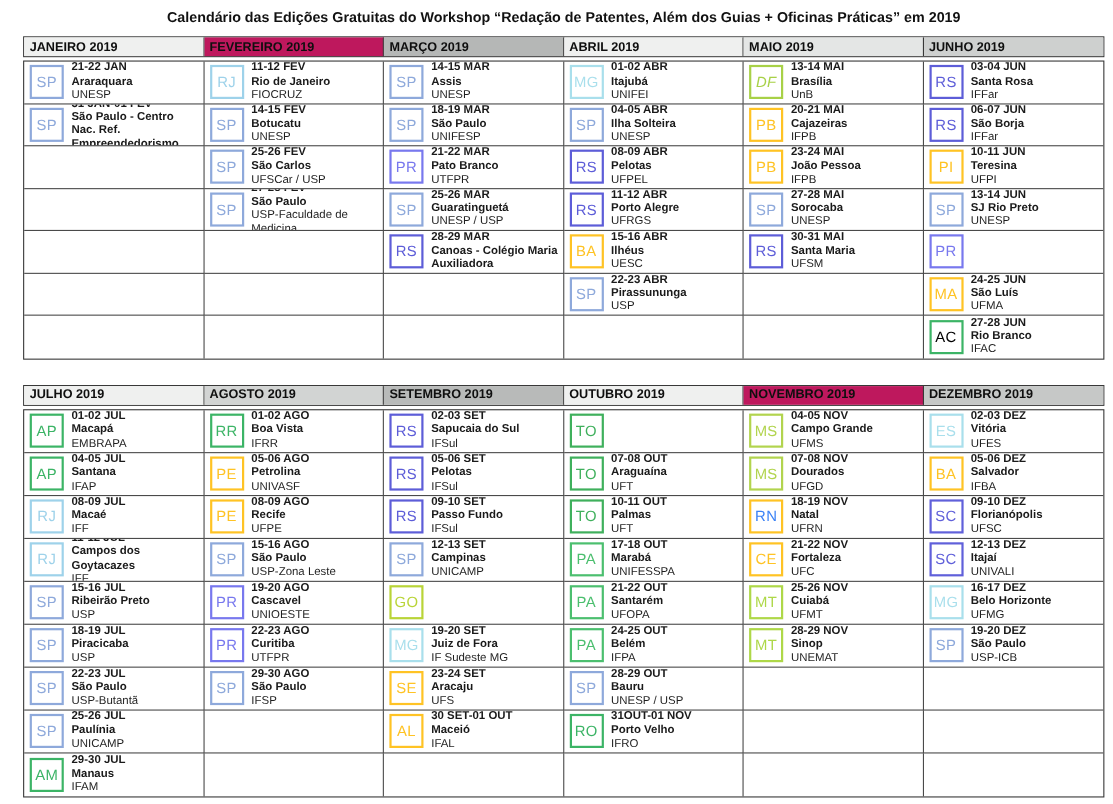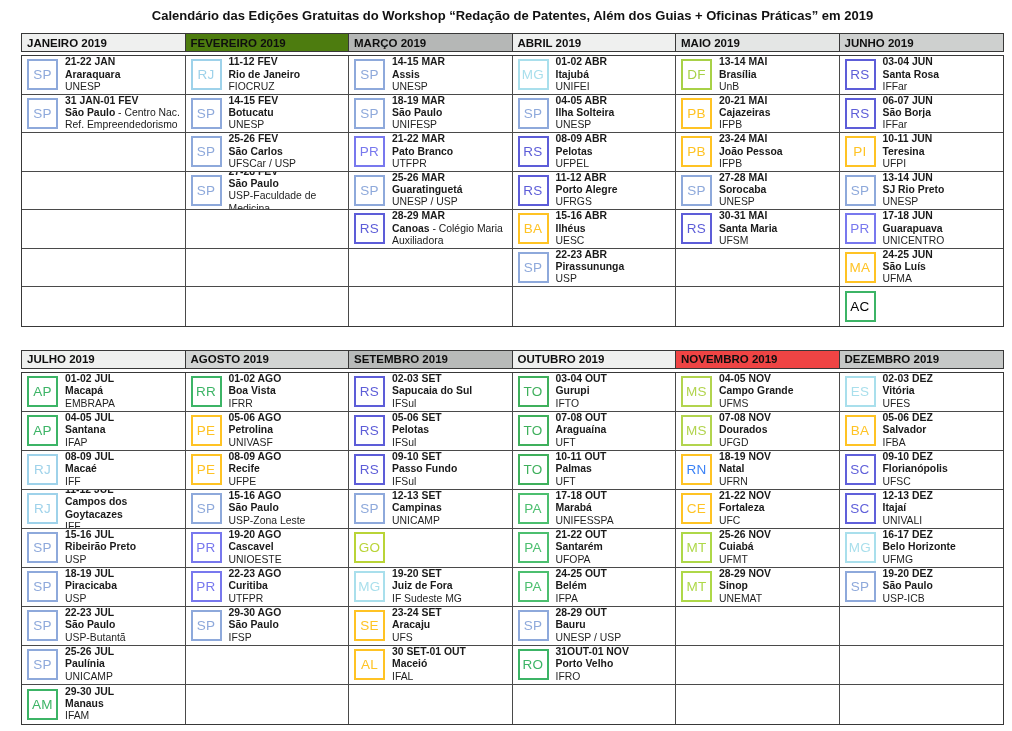--- a/index.html
+++ b/index.html
@@ -38,33 +38,33 @@
   .cell:nth-last-child(-n+6){border-bottom:none;}
   .badge{
     width:27px;height:27px;min-width:27px;background:#fff;
     border:2px solid;box-sizing:content-box;
     display:flex;align-items:center;justify-content:center;
     font-size:13.5px;font-weight:400;margin-right:7px;letter-spacing:0.3px;
   }
   .txt{flex:1;min-width:0;}
   .dates{font-weight:700;font-size:10.4px;line-height:1.18;white-space:nowrap;}
   .city{font-weight:700;font-size:10.4px;line-height:1.18;}
-  .extra{font-weight:400;}
+  .extra{font-weight:700;}
   .inst{font-weight:400;font-size:10.4px;line-height:1.18;color:#1f1f1f;}
 </style>
 </head>
 <body>
 
 <div class="page">
   <div class="title">Calendário das Edições Gratuitas do Workshop “Redação de Patentes, Além dos Guias + Oficinas Práticas” em 2019</div>
 
   <section class="half">
     <div class="mheads">
         <div class="mhead" style="background: rgb(239, 240, 239);">JANEIRO 2019</div>
-        <div class="mhead" style="background: #4d7c0f;">FEVEREIRO 2019</div>
+        <div class="mhead" style="background: #be185d;">FEVEREIRO 2019</div>
         <div class="mhead" style="background: rgb(181, 183, 182);">MARÇO 2019</div>
         <div class="mhead" style="background: rgb(239, 240, 239);">ABRIL 2019</div>
         <div class="mhead" style="background: rgb(228, 230, 229);">MAIO 2019</div>
         <div class="mhead" style="background: rgb(206, 208, 207);">JUNHO 2019</div>
       </div>
     <div class="mbody" style="grid-auto-rows: 38.5px;">
         <div class="cell">
           <div class="badge" style="border-color: rgb(142, 169, 219); color: rgb(142, 169, 219);">SP</div>
           <div class="txt">
             <div class="dates">21-22 JAN</div>
@@ -90,21 +90,21 @@
         </div>
         <div class="cell">
           <div class="badge" style="border-color: rgb(169, 223, 236); color: rgb(169, 223, 236);">MG</div>
           <div class="txt">
             <div class="dates">01-02 ABR</div>
             <div class="city">Itajubá</div>
             <div class="inst">UNIFEI</div>
           </div>
         </div>
         <div class="cell">
-          <div class="badge" style="border-color: rgb(168, 209, 71); color: rgb(168, 209, 71);">DF</div>
+          <div class="badge" style="border-color: rgb(168, 209, 71); color: rgb(168, 209, 71); font-style: italic;">DF</div>
           <div class="txt">
             <div class="dates">13-14 MAI</div>
             <div class="city">Brasília</div>
             <div class="inst">UnB</div>
           </div>
         </div>
         <div class="cell">
           <div class="badge" style="border-color: rgb(93, 93, 216); color: rgb(93, 93, 216);">RS</div>
           <div class="txt">
             <div class="dates">03-04 JUN</div>
@@ -261,25 +261,20 @@
         <div class="cell">
           <div class="badge" style="border-color: rgb(93, 93, 216); color: rgb(93, 93, 216);">RS</div>
           <div class="txt">
             <div class="dates">30-31 MAI</div>
             <div class="city">Santa Maria</div>
             <div class="inst">UFSM</div>
           </div>
         </div>
         <div class="cell">
           <div class="badge" style="border-color: rgb(120, 120, 238); color: rgb(120, 120, 238);">PR</div>
-          <div class="txt">
-            <div class="dates">17-18 JUN</div>
-            <div class="city">Guarapuava</div>
-            <div class="inst">UNICENTRO</div>
-          </div>
         </div>
         <div class="cell"></div>
         <div class="cell"></div>
         <div class="cell"></div>
         <div class="cell">
           <div class="badge" style="border-color: rgb(142, 169, 219); color: rgb(142, 169, 219);">SP</div>
           <div class="txt">
             <div class="dates">22-23 ABR</div>
             <div class="city">Pirassununga</div>
             <div class="inst">USP</div>
@@ -294,31 +289,36 @@
             <div class="inst">UFMA</div>
           </div>
         </div>
         <div class="cell"></div>
         <div class="cell"></div>
         <div class="cell"></div>
         <div class="cell"></div>
         <div class="cell"></div>
         <div class="cell">
           <div class="badge" style="border-color: rgb(60, 180, 102); color: #000000;">AC</div>
+          <div class="txt">
+            <div class="dates">27-28 JUN</div>
+            <div class="city">Rio Branco</div>
+            <div class="inst">IFAC</div>
+          </div>
         </div>
       </div>
   </section>
 
   <section class="half">
     <div class="mheads">
         <div class="mhead" style="background: rgb(239, 240, 239);">JULHO 2019</div>
         <div class="mhead" style="background: rgb(210, 212, 211);">AGOSTO 2019</div>
         <div class="mhead" style="background: rgb(184, 186, 185);">SETEMBRO 2019</div>
         <div class="mhead" style="background: rgb(239, 240, 239);">OUTUBRO 2019</div>
-        <div class="mhead" style="background: #ef4444;">NOVEMBRO 2019</div>
+        <div class="mhead" style="background: #be185d;">NOVEMBRO 2019</div>
         <div class="mhead" style="background: rgb(198, 200, 199);">DEZEMBRO 2019</div>
       </div>
     <div class="mbody" style="grid-auto-rows: 39px;">
         <div class="cell">
           <div class="badge" style="border-color: rgb(60, 180, 102); color: rgb(60, 180, 102);">AP</div>
           <div class="txt">
             <div class="dates">01-02 JUL</div>
             <div class="city">Macapá</div>
             <div class="inst">EMBRAPA</div>
           </div>
@@ -334,25 +334,20 @@
         <div class="cell">
           <div class="badge" style="border-color: rgb(93, 93, 216); color: rgb(93, 93, 216);">RS</div>
           <div class="txt">
             <div class="dates">02-03 SET</div>
             <div class="city">Sapucaia do Sul</div>
             <div class="inst">IFSul</div>
           </div>
         </div>
         <div class="cell">
           <div class="badge" style="border-color: rgb(63, 176, 92); color: rgb(63, 176, 92);">TO</div>
-          <div class="txt">
-            <div class="dates">03-04 OUT</div>
-            <div class="city">Gurupi</div>
-            <div class="inst">IFTO</div>
-          </div>
         </div>
         <div class="cell">
           <div class="badge" style="border-color: rgb(178, 212, 78); color: rgb(178, 212, 78);">MS</div>
           <div class="txt">
             <div class="dates">04-05 NOV</div>
             <div class="city">Campo Grande</div>
             <div class="inst">UFMS</div>
           </div>
         </div>
         <div class="cell">

